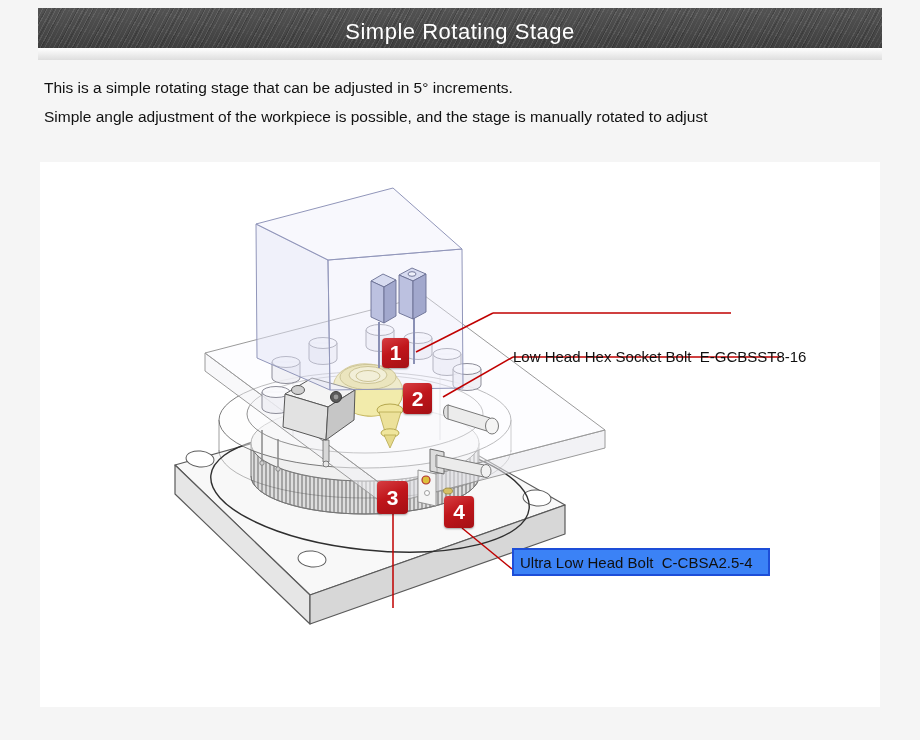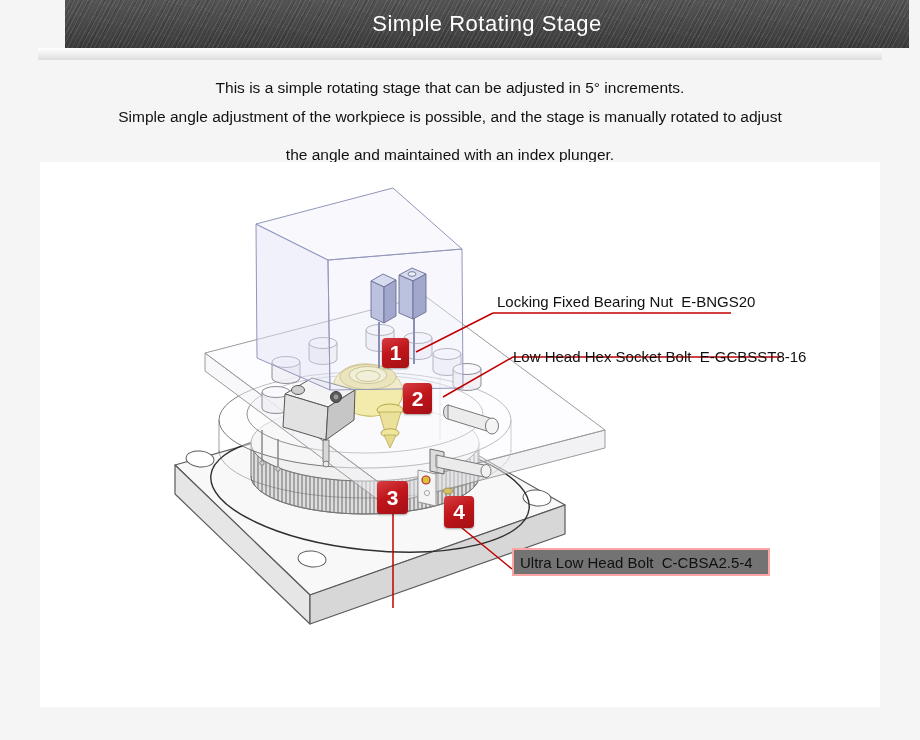--- a/index.html
+++ b/index.html
@@ -3,74 +3,73 @@
 <meta charset="utf-8">
 <style>
   html,body{margin:0;padding:0;}
   body{
     width:920px;height:740px;position:relative;overflow:hidden;
     background:#f5f5f5;
     font-family:"Liberation Sans","DejaVu Sans",sans-serif;
     color:#111;
   }
   .header-banner{
-    position:absolute;left:38px;top:0;width:844px;height:48px;
+    position:absolute;left:38px;top:8px;width:844px;height:48px;
     background:
       repeating-linear-gradient(118deg, rgba(255,255,255,0.10) 0 1px, rgba(255,255,255,0) 1px 4px),
       repeating-linear-gradient(118deg, rgba(0,0,0,0.14) 0 1px, rgba(0,0,0,0) 1px 7px),
       linear-gradient(180deg,#535353 0%,#464646 55%,#3a3a3a 100%);
-    display:flex;align-items:center;justify-content:center;margin-left:27px;
+    display:flex;align-items:center;justify-content:center;
   }
   .header-banner .title{
     color:#ffffff;font-size:22px;letter-spacing:0.5px;font-weight:400;
   }
   .header-shine{
     position:absolute;left:38px;top:48px;width:844px;height:12px;
     background:linear-gradient(180deg,#ffffff 0%,#dedede 100%);
   }
   .intro{position:absolute;left:44px;top:77px;width:812px;font-size:15.5px;line-height:22px;}
-  .intro p{margin:0 0 7px 0;text-align:center;}
+  .intro p{margin:0 0 7px 0;}
   .figure-panel{
     position:absolute;left:40px;top:162px;width:840px;height:545px;background:#ffffff;
   }
   .figure-panel svg{position:absolute;left:0;top:0;}
   .marker{
     position:absolute;border-radius:4px;
     background:linear-gradient(155deg,#d63e42 0%,#c0161b 45%,#a41015 100%);
     box-shadow:0 1px 2px rgba(0,0,0,0.35);
     color:#fff;font-weight:700;font-size:21px;
     display:flex;align-items:center;justify-content:center;
   }
   .marker-1{left:342px;top:176px;width:27px;height:30px;}
   .marker-2{left:363px;top:221px;width:29px;height:31px;}
   .marker-3{left:337px;top:319px;width:31px;height:33px;}
   .marker-4{left:404px;top:334px;width:30px;height:32px;}
   .lead-label{position:absolute;font-size:15px;color:#101010;white-space:pre;}
   .lead-label-1{left:457px;top:131px;}
   .lead-label-2{left:473px;top:174px;margin-top:12px;}
   .boxed-label{
-    position:absolute;border:2px solid #fca5a5;background:#737373;
+    position:absolute;border:2px solid #1d4ed8;background:#3b82f6;
     font-size:15px;color:#101010;white-space:pre;box-sizing:border-box;
     display:flex;align-items:center;padding:8px 6px;
   }
   .boxed-label-4{left:472px;top:386px;width:258px;height:28px;}
   .boxed-label-3{left:355px;top:418px;width:229px;height:28px;}
 </style>
 </head>
 <body>
 
 <div class="header-banner">
   <div class="title">Simple Rotating Stage</div>
 </div>
 <div class="header-shine"></div>
 
 <div class="intro">
   <p>This is a simple rotating stage that can be adjusted in 5° increments.</p>
-  <p style="margin-bottom:16px">Simple angle adjustment of the workpiece is possible, and the stage is manually rotated to adjust</p>
-  <p>the angle and maintained with an index plunger.</p>
+  <p style="margin-bottom:0">Simple angle adjustment of the workpiece is possible, and the stage is manually rotated to adjust</p>
 </div>
 
 <div class="figure-panel">
   <svg width="840" height="545" viewBox="0 0 840 545">
     <defs>
       <pattern id="teeth" width="4" height="8" patternUnits="userSpaceOnUse">
         <rect width="4" height="8" fill="#dedede"></rect>
         <rect x="1.2" width="1.6" height="8" fill="#969696"></rect>
       </pattern>
     </defs>
@@ -217,16 +216,15 @@
   <div class="marker marker-2">
     <span>2</span>
   </div>
   <div class="marker marker-3">
     <span>3</span>
   </div>
   <div class="marker marker-4">
     <span>4</span>
   </div>
 
-  <div class="lead-label lead-label-1">Locking Fixed Bearing Nut  E-BNGS20</div>
   <div class="lead-label lead-label-2">Low Head Hex Socket Bolt  E-GCBSST8-16</div>
   <div class="boxed-label boxed-label-4">Ultra Low Head Bolt  C-CBSA2.5-4</div>
 </div>
 
 </body></html>

